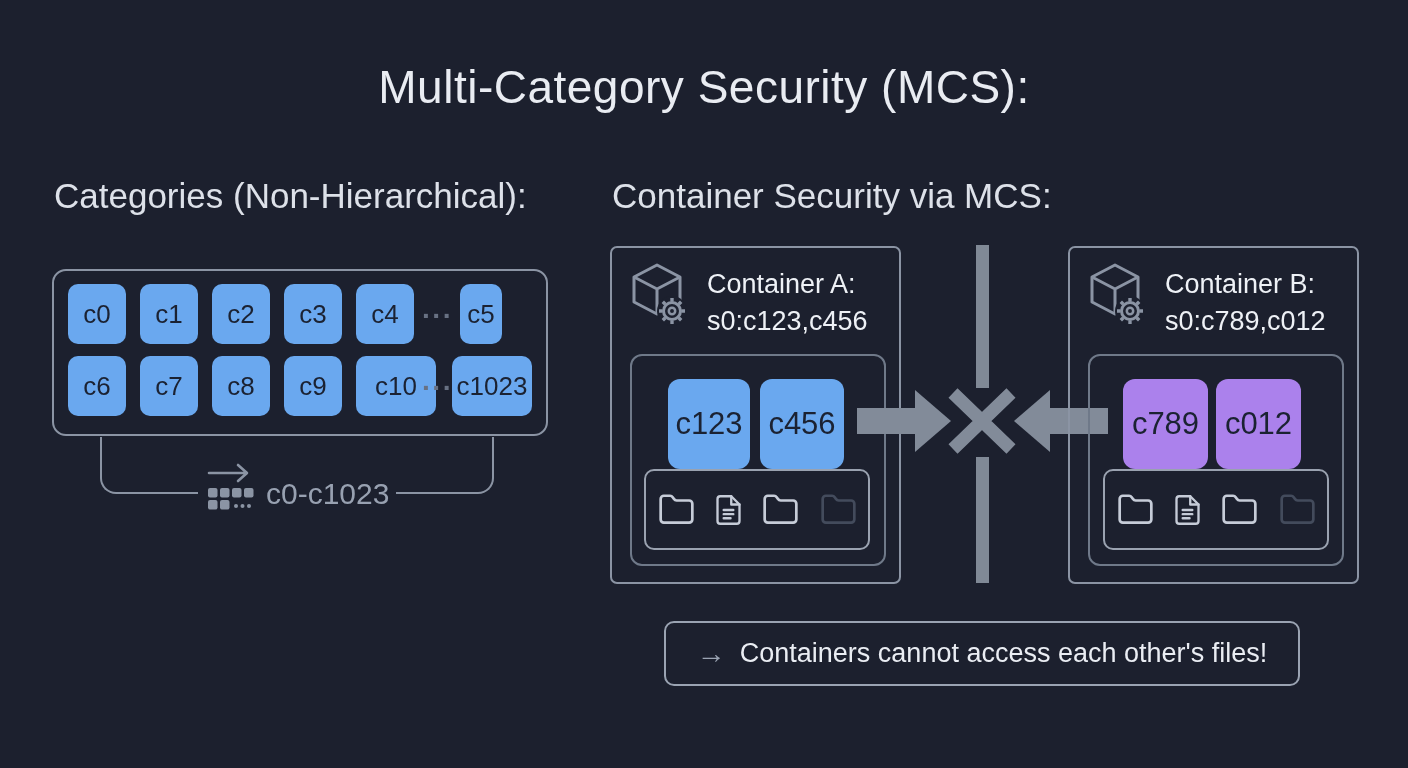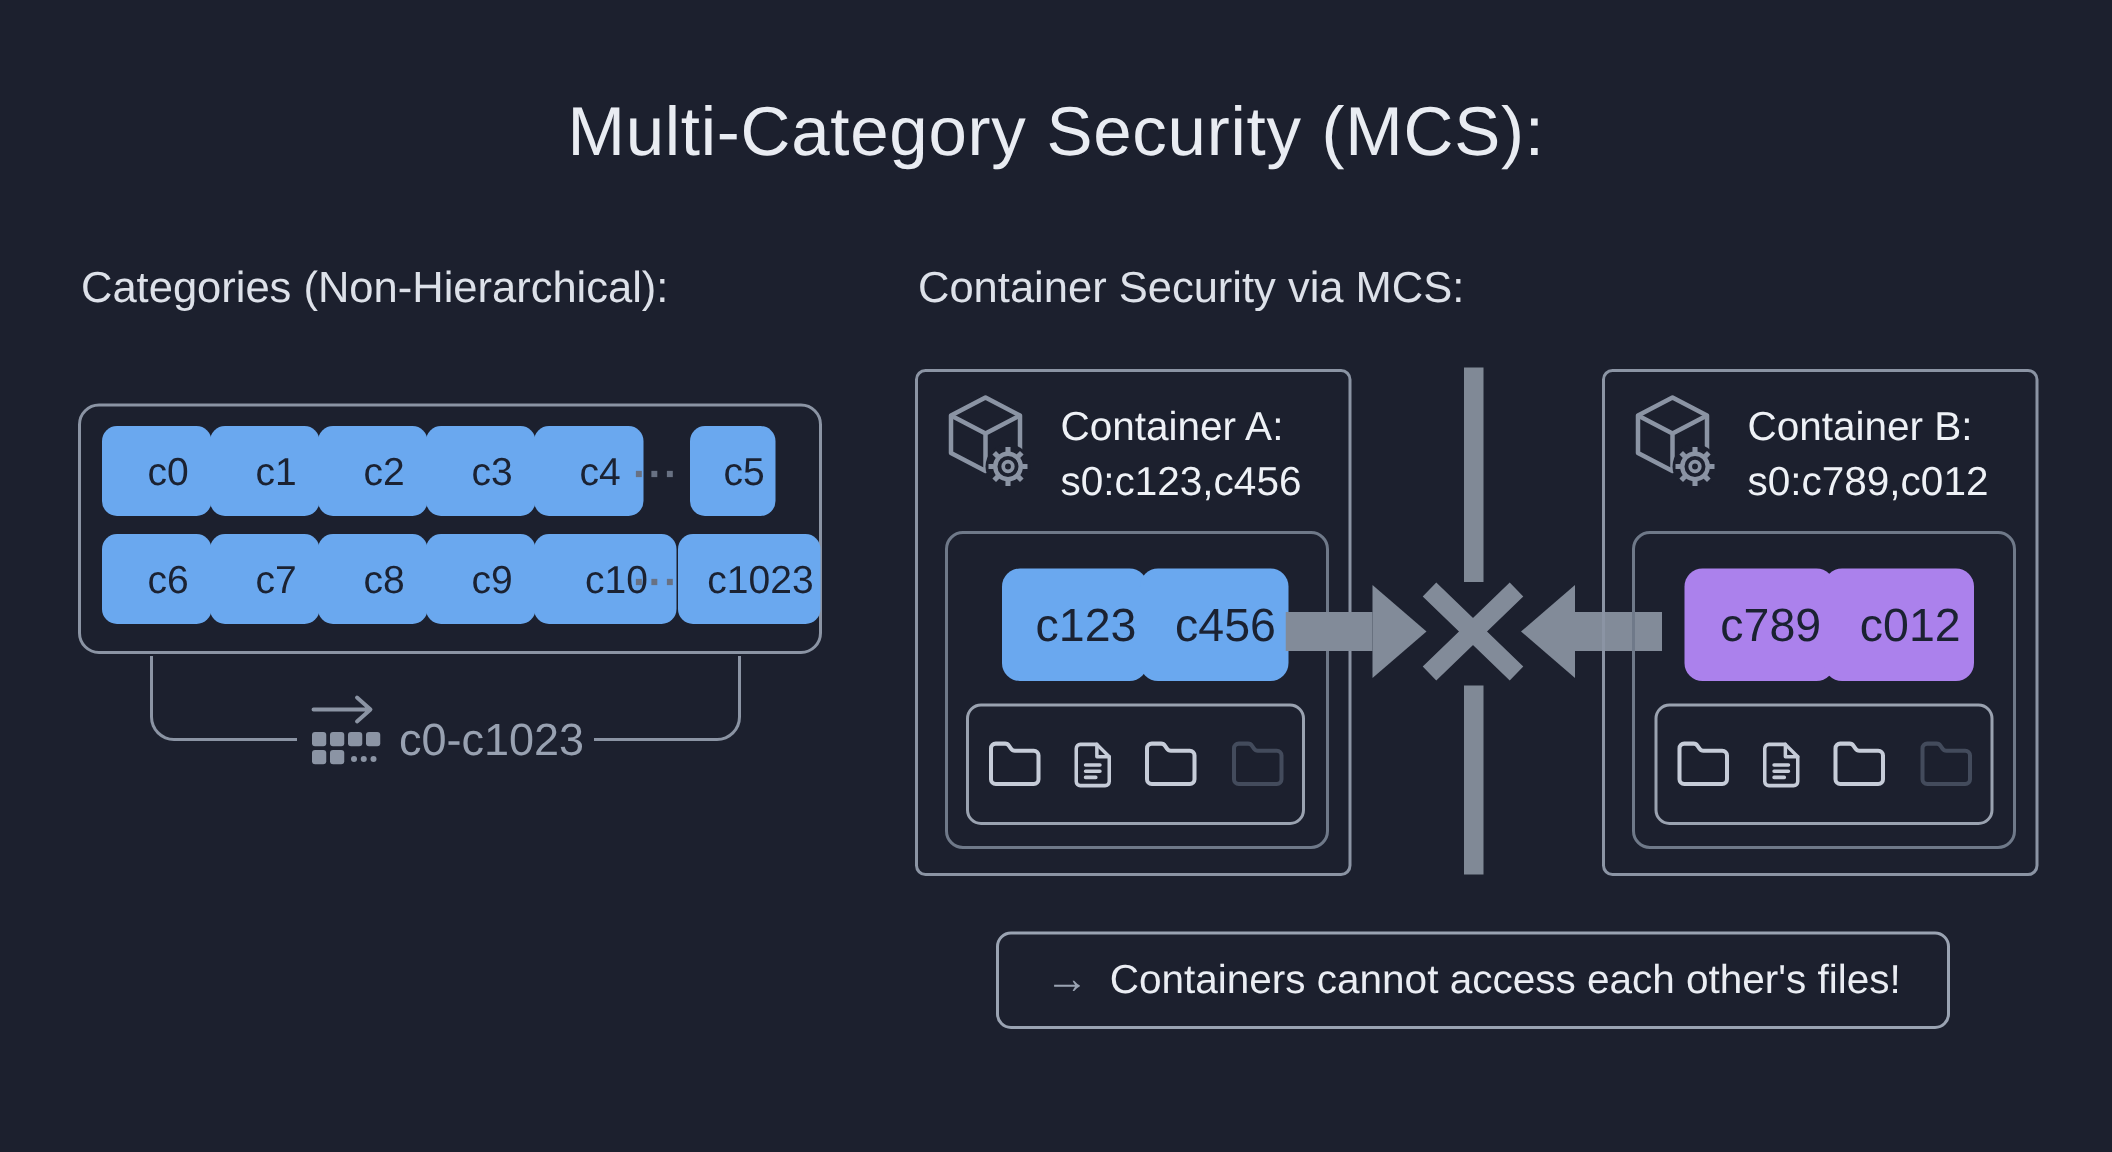--- a/index.html
+++ b/index.html
@@ -7,33 +7,33 @@
     position:relative; width:1408px; height:768px; overflow:hidden;
     background:var(--background,#1c202e);
     font-family:Liberation Sans, sans-serif;
   }
   .abs { position:absolute; }
   #page-title {
     left:0; right:0; top:60px; text-align:center;
     font-size:46px; font-weight:500; letter-spacing:.5px;
     color:var(--text-primary,#e9ecf2);
   }
-  .heading { font-size:29px; color:#dde1e9; }
+  .heading { font-size:35px; color:#dde1e9; }
   #heading-left  { left:54px;  top:176px; }
   #heading-right { left:612px; top:176px; }
 
   
   #grid-box {
     left:52px; top:269px; width:492px; height:163px;
     border:2.5px solid var(--line-gray,#8b94a4); border-radius:14px;
   }
   .chip {
     display:flex; align-items:center; justify-content:center;
     background:var(--category-blue,#6aa8ef); color:var(--chip-text,#1b2232);
-    border-radius:10px; font-size:26px;padding-left:15px;
+    border-radius:10px; font-size:26px;
   }
   .chip-sm { width:58px; height:60px; }
   .dots { font-size:28px; font-weight:bold; color:#687183; letter-spacing:1px; }
   #bracket-left {
     left:100px; top:437px; width:96px; height:55px;
     border-left:2.5px solid var(--line-gray,#8b94a4);
     border-bottom:2.5px solid var(--line-gray,#8b94a4);
     border-bottom-left-radius:16px;
   }
   #bracket-right {
@@ -51,21 +51,21 @@
   }
   #container-a { left:610px; } #container-b { left:1068px; }
   .container-title {
     position:absolute; left:95px; top:18px;
     font-size:27px; line-height:37px; color:#eef1f6;
   }
   .inner-box {
     position:absolute; left:18px; top:106px; width:252px; height:208px;
     border:2px solid #6f7989; border-radius:12px;
   }
-  .chip-lg { position:absolute; height:75px; border-radius:12px; font-size:31px; }
+  .chip-lg { position:absolute; height:90px; border-radius:12px; font-size:31px; }
   #chip-c123 { left:56px;  top:131px; width:82px; }
   #chip-c456 { left:148px; top:131px; width:84px; }
   #chip-c789 { left:53px;  top:131px; width:85px; background:var(--category-purple,#ab81ec); }
   #chip-c012 { left:146px; top:131px; width:85px; background:var(--category-purple,#ab81ec); }
   .files-box {
     position:absolute; left:32px; top:221px; width:222px; height:77px;
     border:2px solid #9aa2b0; border-radius:10px;
     display:flex; align-items:center; justify-content:center; gap:13px;
   }
   #container-b .files-box { left:33px; }

